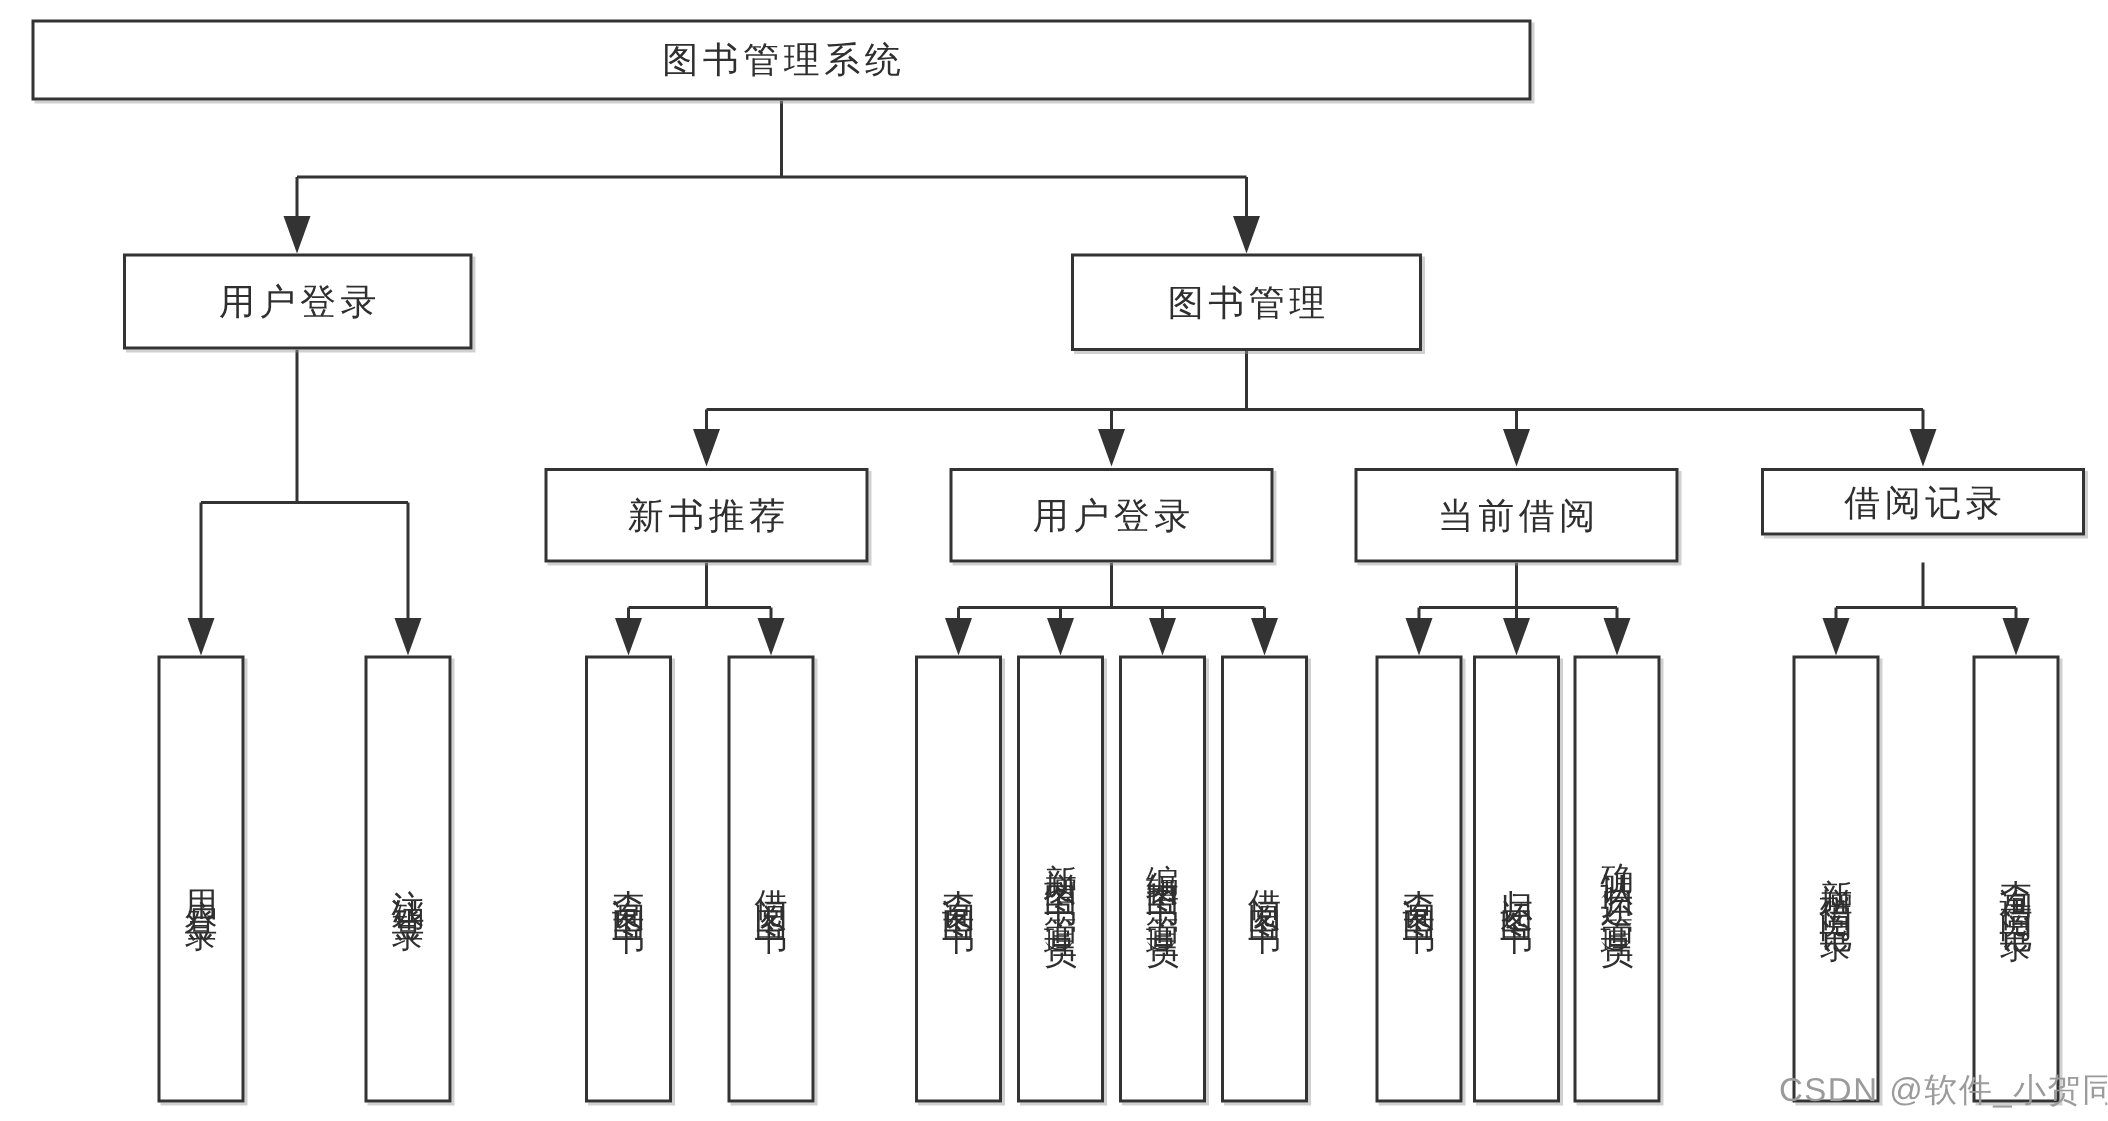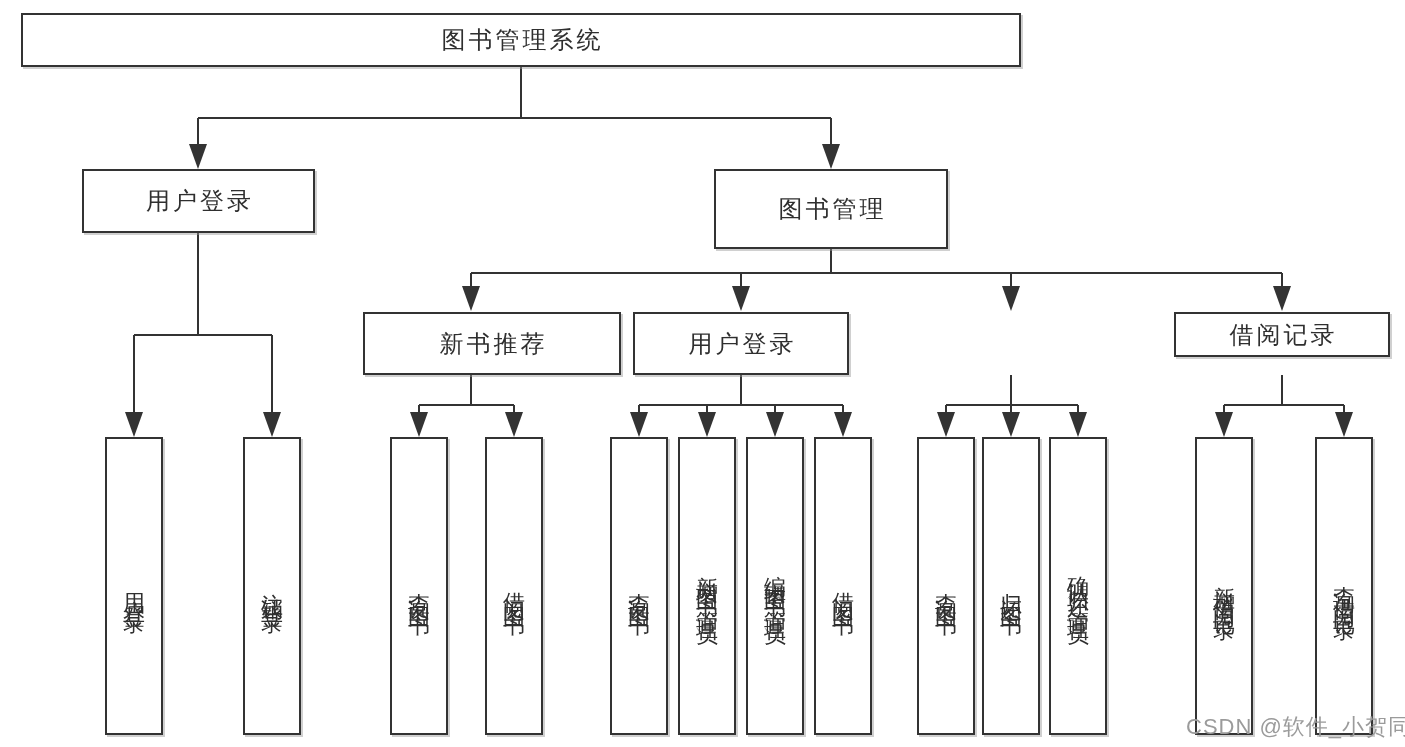--- a/index.html
+++ b/index.html
@@ -56,24 +56,25 @@
       <polygon points="1002,412 1020,412 1011,437"></polygon>
       <polygon points="1069,412 1087,412 1078,437"></polygon>
       <polygon points="1215,412 1233,412 1224,437"></polygon>
       <polygon points="1335,412 1353,412 1344,437"></polygon>
     </g>
   </svg>
 
   <div class="box h" style="left:21px;top:13px;width:1000px;height:54px">图书管理系统</div>
 
   <div class="box h" style="left:82px;top:169px;width:233px;height:64px">用户登录</div>
-  <div class="box h" style="left:714px;top:169px;width:234px;height:80px">图书管理</div>
+  <div class="box h" style="left:714px;top:169px;width:234px;height:65px">图书管理</div>
 
-  <div class="box h" style="left:363px;top:312px;width:258px;height:63px">新书推荐</div>
+  <div class="box h" style="left:363px;top:312px;width:216px;height:63px">新书推荐</div>
   <div class="box h" style="left:633px;top:312px;width:216px;height:63px">用户登录</div>
+  <div class="box h" style="left:903px;top:312px;width:216px;height:63px">当前借阅</div>
   <div class="box h" style="left:1174px;top:312px;width:216px;height:45px">借阅记录</div>
 
   <div class="box v" style="left:105px;top:437px;width:58px;height:298px">用户登录</div>
   <div class="box v" style="left:243px;top:437px;width:58px;height:298px">注销登录</div>
 
   <div class="box v" style="left:390px;top:437px;width:58px;height:298px">查询图书</div>
   <div class="box v" style="left:485px;top:437px;width:58px;height:298px">借阅图书</div>
 
   <div class="box v" style="left:610px;top:437px;width:58px;height:298px">查询图书</div>
   <div class="box v" style="left:678px;top:437px;width:58px;height:298px">新增图书（管理员）</div>

